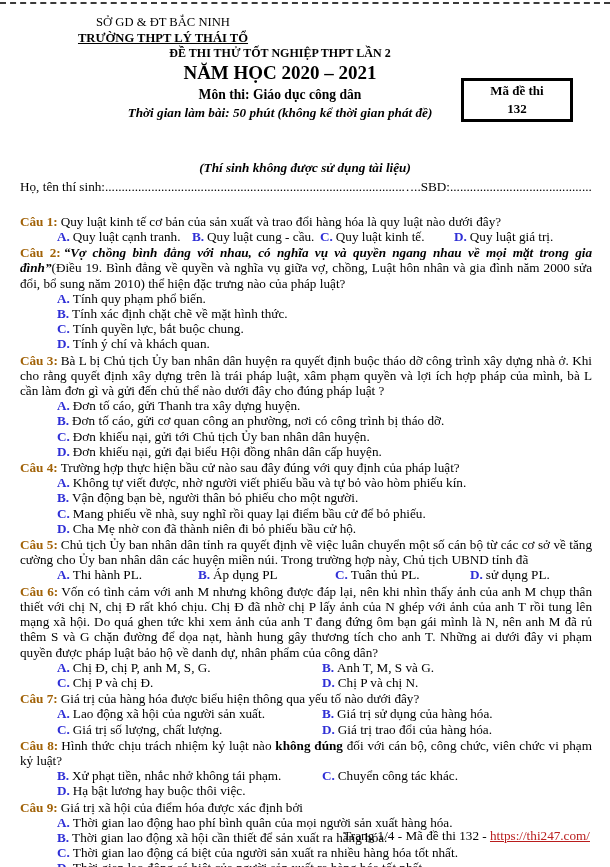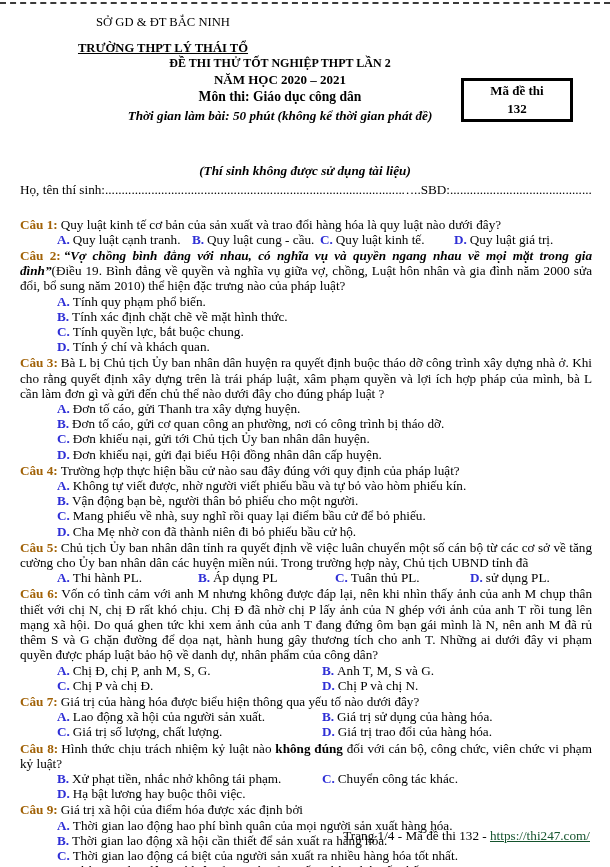--- a/index.html
+++ b/index.html
@@ -8,24 +8,24 @@
     background:#ffffff;
     font-family:"Liberation Serif", serif;
     font-size:13.2px;
     color:#000;
     position:relative;
     overflow:hidden;
   }
   .topline{position:absolute;top:2px;left:0;width:610px;border-top:2px dashed #3b3b3b;}
   .header{display:flex;padding:10px 18px 0 10px;flex-direction:column;}
   .h-left{width:250px;text-align:center;padding-top:5px;padding-left:28px;font-size:12.6px;line-height:1.25;}
-  .school{font-weight:bold;text-decoration:underline;margin-top:10px;}
+  .school{font-weight:bold;text-decoration:underline;margin-top:0;}
   .h-right{flex:1;text-align:center;padding-right:42px;line-height:1.2;}
   .t1{font-weight:bold;font-size:12px;}
-  .t2{font-weight:bold;font-size:13px;margin-top:1px;}
+  .t2{font-weight:bold;font-size:19px;margin-top:1px;}
   .t3{font-weight:bold;font-size:13.6px;margin-top:2px;}
   .t4{font-weight:bold;font-style:italic;font-size:13.2px;margin-top:2px;}
   .codebox{
     position:absolute;top:78px;right:37px;width:82px;
     border:3px solid #000;text-align:center;
     font-weight:bold;font-size:13px;line-height:1.4;padding:1px 12px;
   }
   .notice{text-align:center;font-weight:bold;font-style:italic;margin-top:39px;font-size:13.2px;}
   .nameline{margin:3px 18px 0 20px;display:flex;white-space:nowrap;overflow:hidden;font-size:13.2px;}
   .nl-label{flex:0 0 auto;}
@@ -37,21 +37,21 @@
   .qtext{text-align:justify;}
   .qlabel{font-weight:bold;color:#a16207;margin-right:3px;}
   .bi{font-weight:bold;font-style:italic;}
   .b{font-weight:bold;}
   .letter{font-weight:bold;color:#2f2fd6;margin-right:3px;}
   .opts-stacked .opt{padding-left:37px;}
   .opts-inline{display:grid;grid-template-columns:135px 128px 134px auto;padding-left:37px;}
   .opts-inline5{display:grid;grid-template-columns:141px 137px 135px auto;padding-left:37px;}
   .opts-2col{display:grid;grid-template-columns:265px auto;padding-left:37px;}
   .footer{position:absolute;right:20px;bottom:23px;font-size:13.2px;white-space:nowrap;}
-  .footer .link{color:#14532d;text-decoration:underline;}
+  .footer .link{color:#b91c1c;text-decoration:underline;}
 </style>
 </head>
 <body>
 
 <div class="topline"></div>
 
 <div class="header">
   <div class="h-left">
     <div>SỞ GD &amp; ĐT BẮC NINH</div>
     <div class="school">TRƯỜNG THPT LÝ THÁI TỔ</div>

